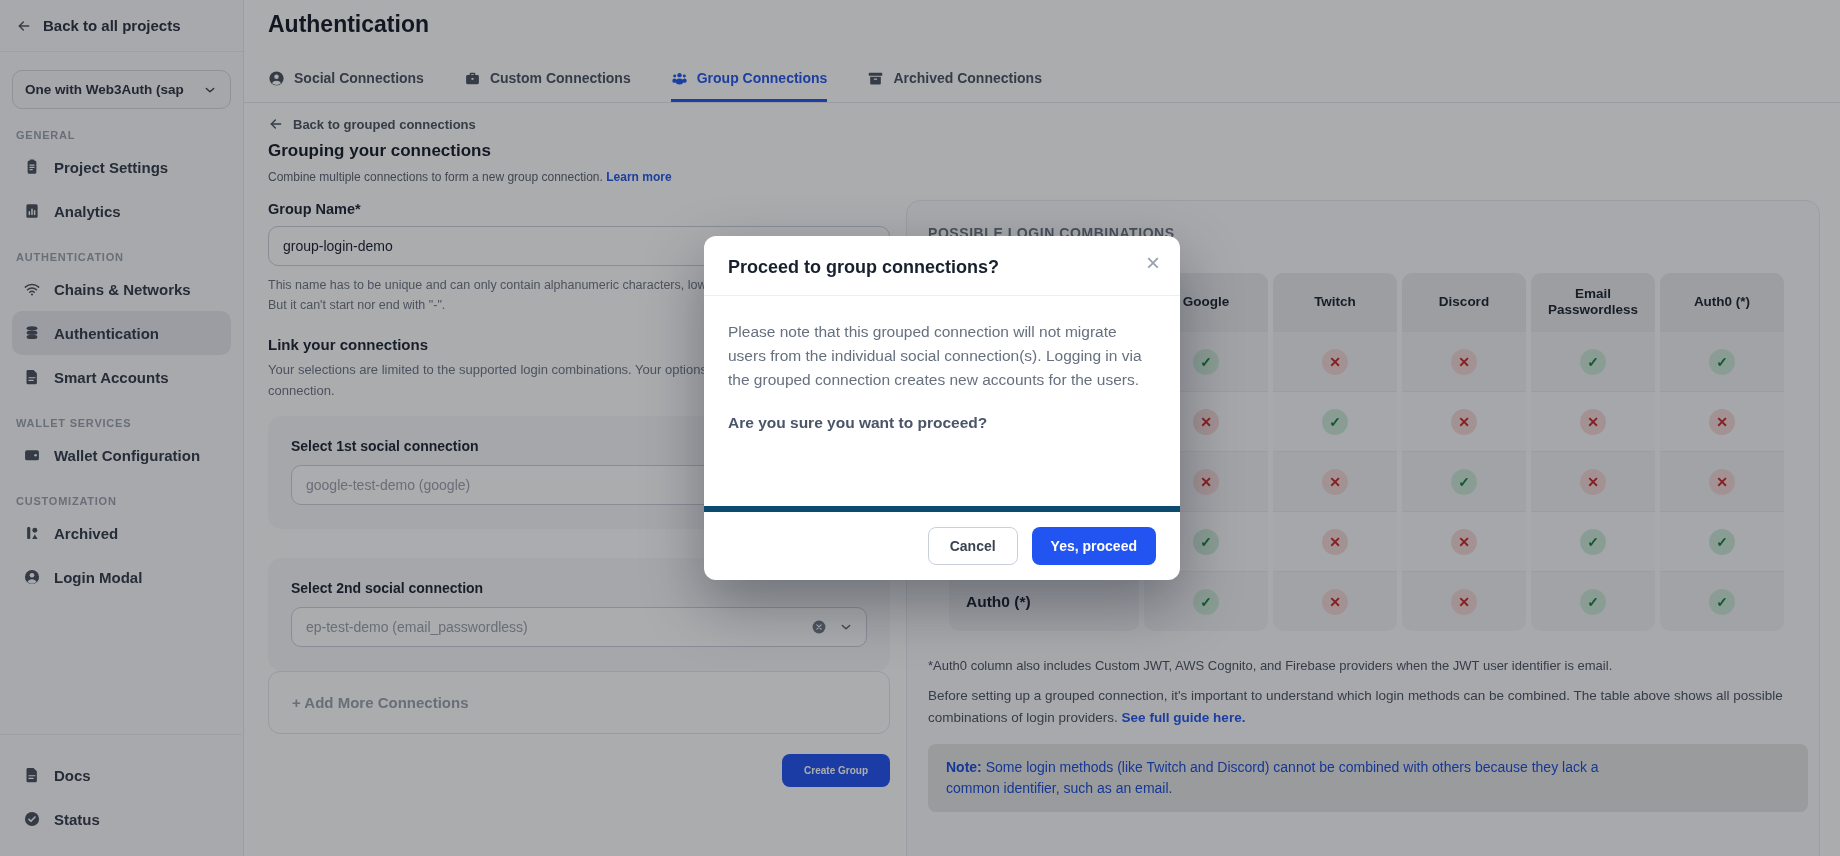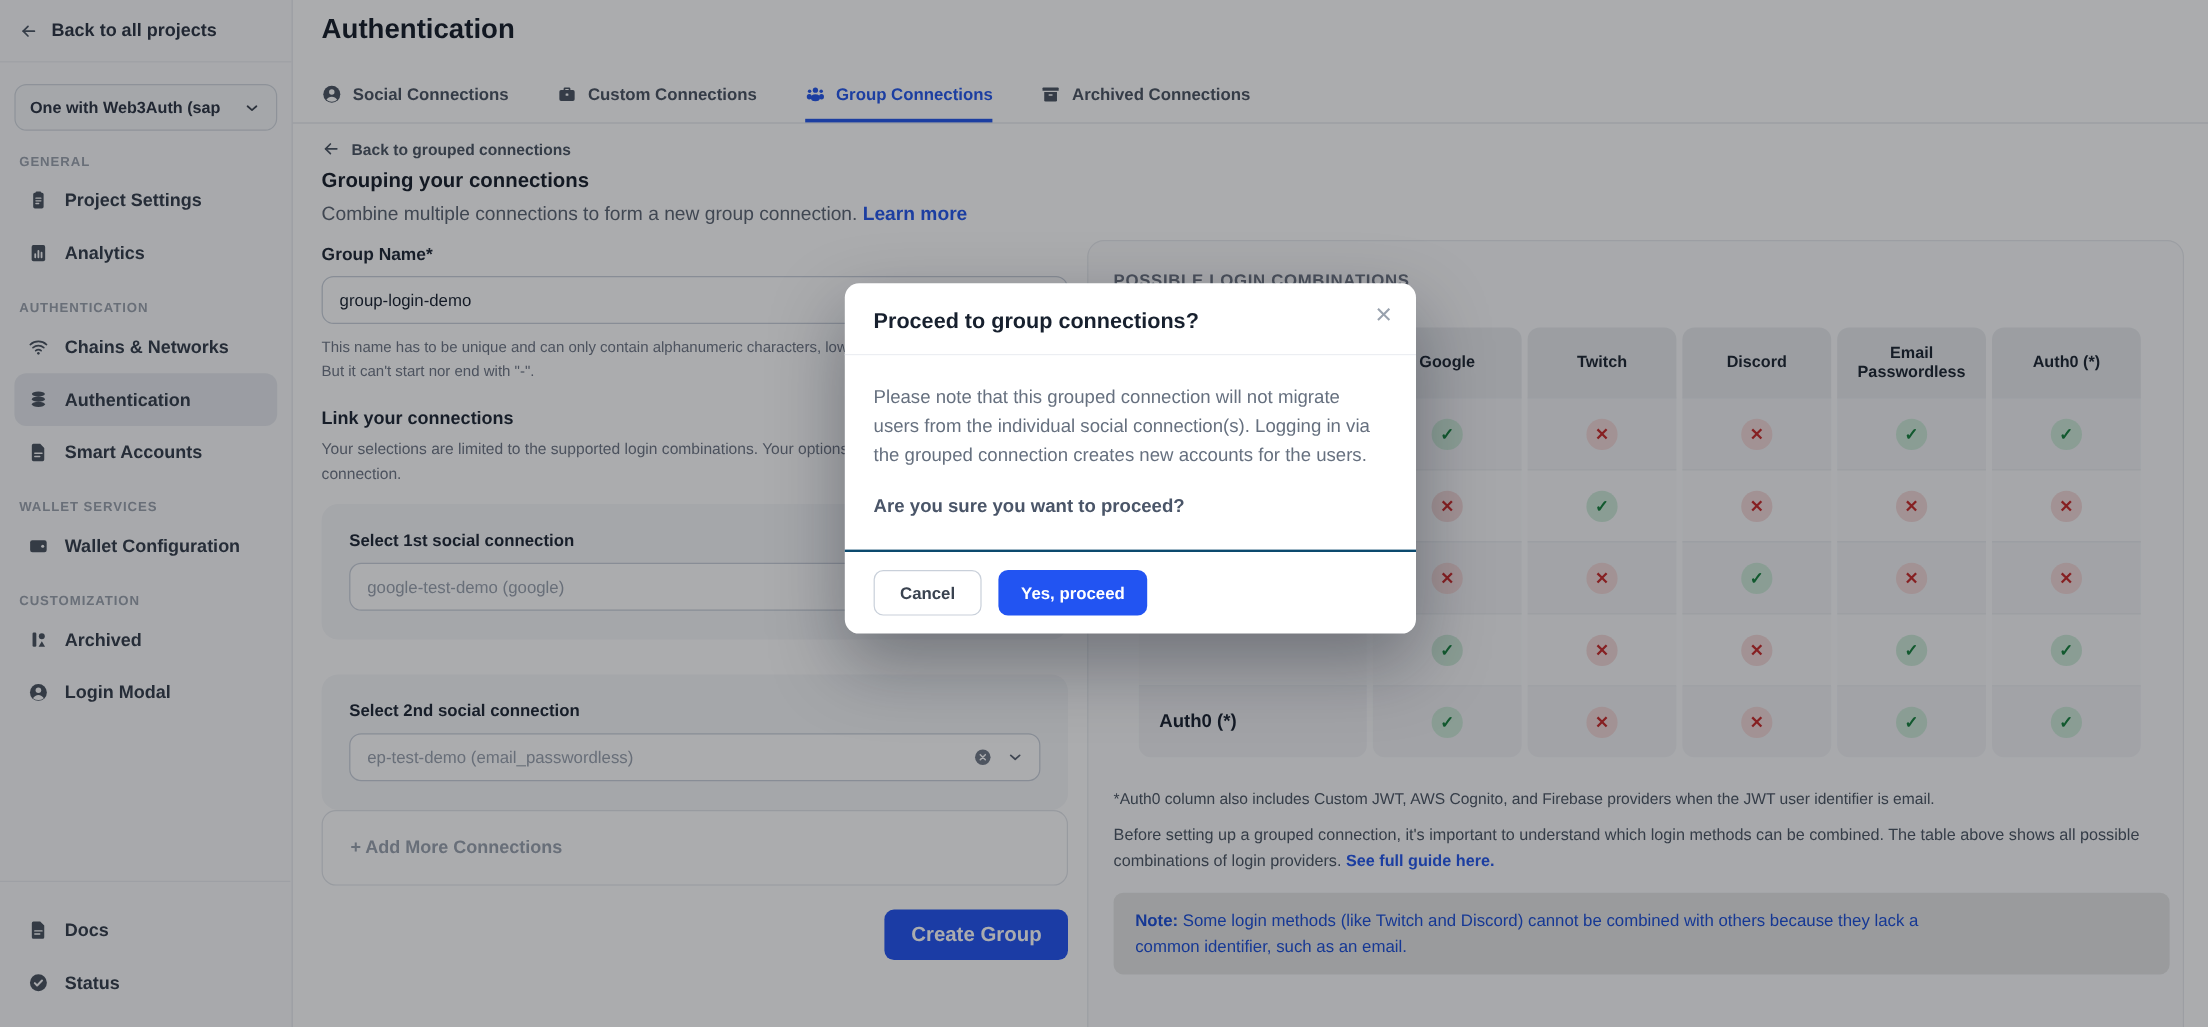--- a/index.html
+++ b/index.html
@@ -31,35 +31,35 @@
   .tab span { font-size:14px; font-weight:700; color:#4a5462; }
   .tab .ic { width:17px; height:17px; }
   .tab.active { border-bottom-color:#2457eb; }
   .tab.active span { color:#2457eb; }
 
   
   .form-col { position:absolute; left:268px; top:116px; width:622px; display:flex; flex-direction:column; }
   .back-link { display:flex; align-items:center; gap:9px; cursor:pointer; }
   .back-link span { font-size:13px; font-weight:600; color:#4b5563; }
   .h2 { margin-top:9px; font-size:17px; font-weight:700; color:#161e2a; }
-  .sub { margin-top:9px; font-size:16px; color:#5b6472; }
+  .sub { margin-top:9px; font-size:12px; color:#5b6472; }
   .sub a { color:#2457eb; font-weight:700; text-decoration:none; cursor:pointer; }
   .field-label { margin-top:17px; font-size:14.5px; font-weight:700; color:#1d2634; }
   .text-input { margin-top:9px; height:40px; width:100%; border:1px solid #c9d0da; border-radius:10px; background:#fff; padding:0 14px; font-size:14px; color:#17202e; font-family:inherit; display:flex; align-items:center; }
   .help { margin-top:9px; font-size:12.5px; line-height:20px; color:#6e7685; }
   .link-head { margin-top:21px; font-size:15px; font-weight:700; color:#1d2634; }
   .link-desc { margin-top:6px; font-size:13px; line-height:21px; color:#6e7685; }
   .sel-card { background:#f6f7f9; border-radius:14px; padding:22px 23px 24px; }
   .sel-card .sc-label { font-size:14px; font-weight:700; color:#1d2634; }
   .sel-input { margin-top:11px; height:40px; border:1px solid #c9d0da; border-radius:10px; background:#fff; padding:0 12px 0 14px; display:flex; align-items:center; }
   .sel-input .ph { font-size:14px; color:#99a1ae; flex:1; }
   .sel-icons { display:flex; align-items:center; gap:10px; }
   .add-card { border:1px solid #e2e5ea; border-radius:12px; height:63px; display:flex; align-items:center; padding:0 23px; cursor:pointer; }
   .add-card span { font-size:15px; font-weight:600; color:#99a1ae; }
-  .create-btn { margin-top:20px; align-self:flex-end; background:#2254f2; color:#fff; font-size:17px; font-weight:700; border:none; border-radius:8px; padding:11px 22px; cursor:pointer; font-family:inherit; }
+  .create-btn { margin-top:20px; align-self:flex-end; background:#2254f2; color:#fff; font-size:10px; font-weight:700; border:none; border-radius:8px; padding:11px 22px; cursor:pointer; font-family:inherit; }
 
   
   .combo-panel { position:absolute; left:906px; top:200px; width:914px; height:680px; background:#fafbfc; border:1px solid #e8eaee; border-radius:14px; padding:24px 0 0 0; }
   .combo-title { margin-left:21px; font-size:14px; font-weight:700; letter-spacing:.04em; color:#6b7280; }
   .combo-table { margin:32px 0 0 42px; width:836px; display:flex; gap:5px; }
   .combo-col { display:flex; flex-direction:column; width:124px; }
   .combo-col.label-col { width:190px; }
   .combo-head { height:58px; background:#e8eaed; border-radius:10px 10px 0 0; display:flex; align-items:center; justify-content:center; text-align:center; font-size:13.5px; font-weight:700; color:#1b2430; line-height:1.18; padding:0 6px; }
   .combo-cell { height:60px; display:flex; align-items:center; justify-content:center; background:#f7f8f9; border-top:1px solid #e6e8eb; }
   .combo-cell.odd { background:#f1f2f5; }
@@ -77,21 +77,21 @@
 
   
   .backdrop { position:absolute; inset:0; background:rgba(13,17,23,.35); z-index:50; }
   .modal { position:absolute; left:704px; top:236px; width:476px; z-index:60; background:#fff; border-radius:12px; box-shadow:0 24px 60px rgba(10,15,30,.35); }
   .modal-head { padding:21px 24px 17px; border-bottom:1px solid #eceef2; position:relative; }
   .modal-head h3 { font-size:18px; font-weight:700; color:#17202e; }
   .modal-close { position:absolute; right:16px; top:11px; font-size:24px; line-height:1; color:#98a1ad; cursor:pointer; padding:4px; }
   .modal-body { padding:24px 24px 26px; }
   .modal-body p { font-size:15.5px; line-height:1.55; color:#66707f; }
   .modal-q { margin-top:22px; font-size:15.5px; font-weight:700; color:#4a5568; }
-  .modal-foot { border-top:2px solid #0c4a6e; padding:15px 24px; display:flex; justify-content:flex-start; gap:14px; }
+  .modal-foot { border-top:6px solid #0c4a6e; padding:15px 24px; display:flex; justify-content:flex-end; gap:14px;margin-top:48px; }
   .btn-cancel { background:#fff; border:1px solid #c9d0da; border-radius:8px; padding:10px 21px; font-size:14px; font-weight:600; color:#3a4350; cursor:pointer; font-family:inherit; }
   .btn-proceed { background:#2254f2; border:none; border-radius:8px; padding:10px 19px; font-size:14px; font-weight:700; color:#fff; cursor:pointer; font-family:inherit; }
 </style>
 </head>
 <body>
 
 <div id="app">
 
   <nav class="sidebar">
     <div class="side-back">

